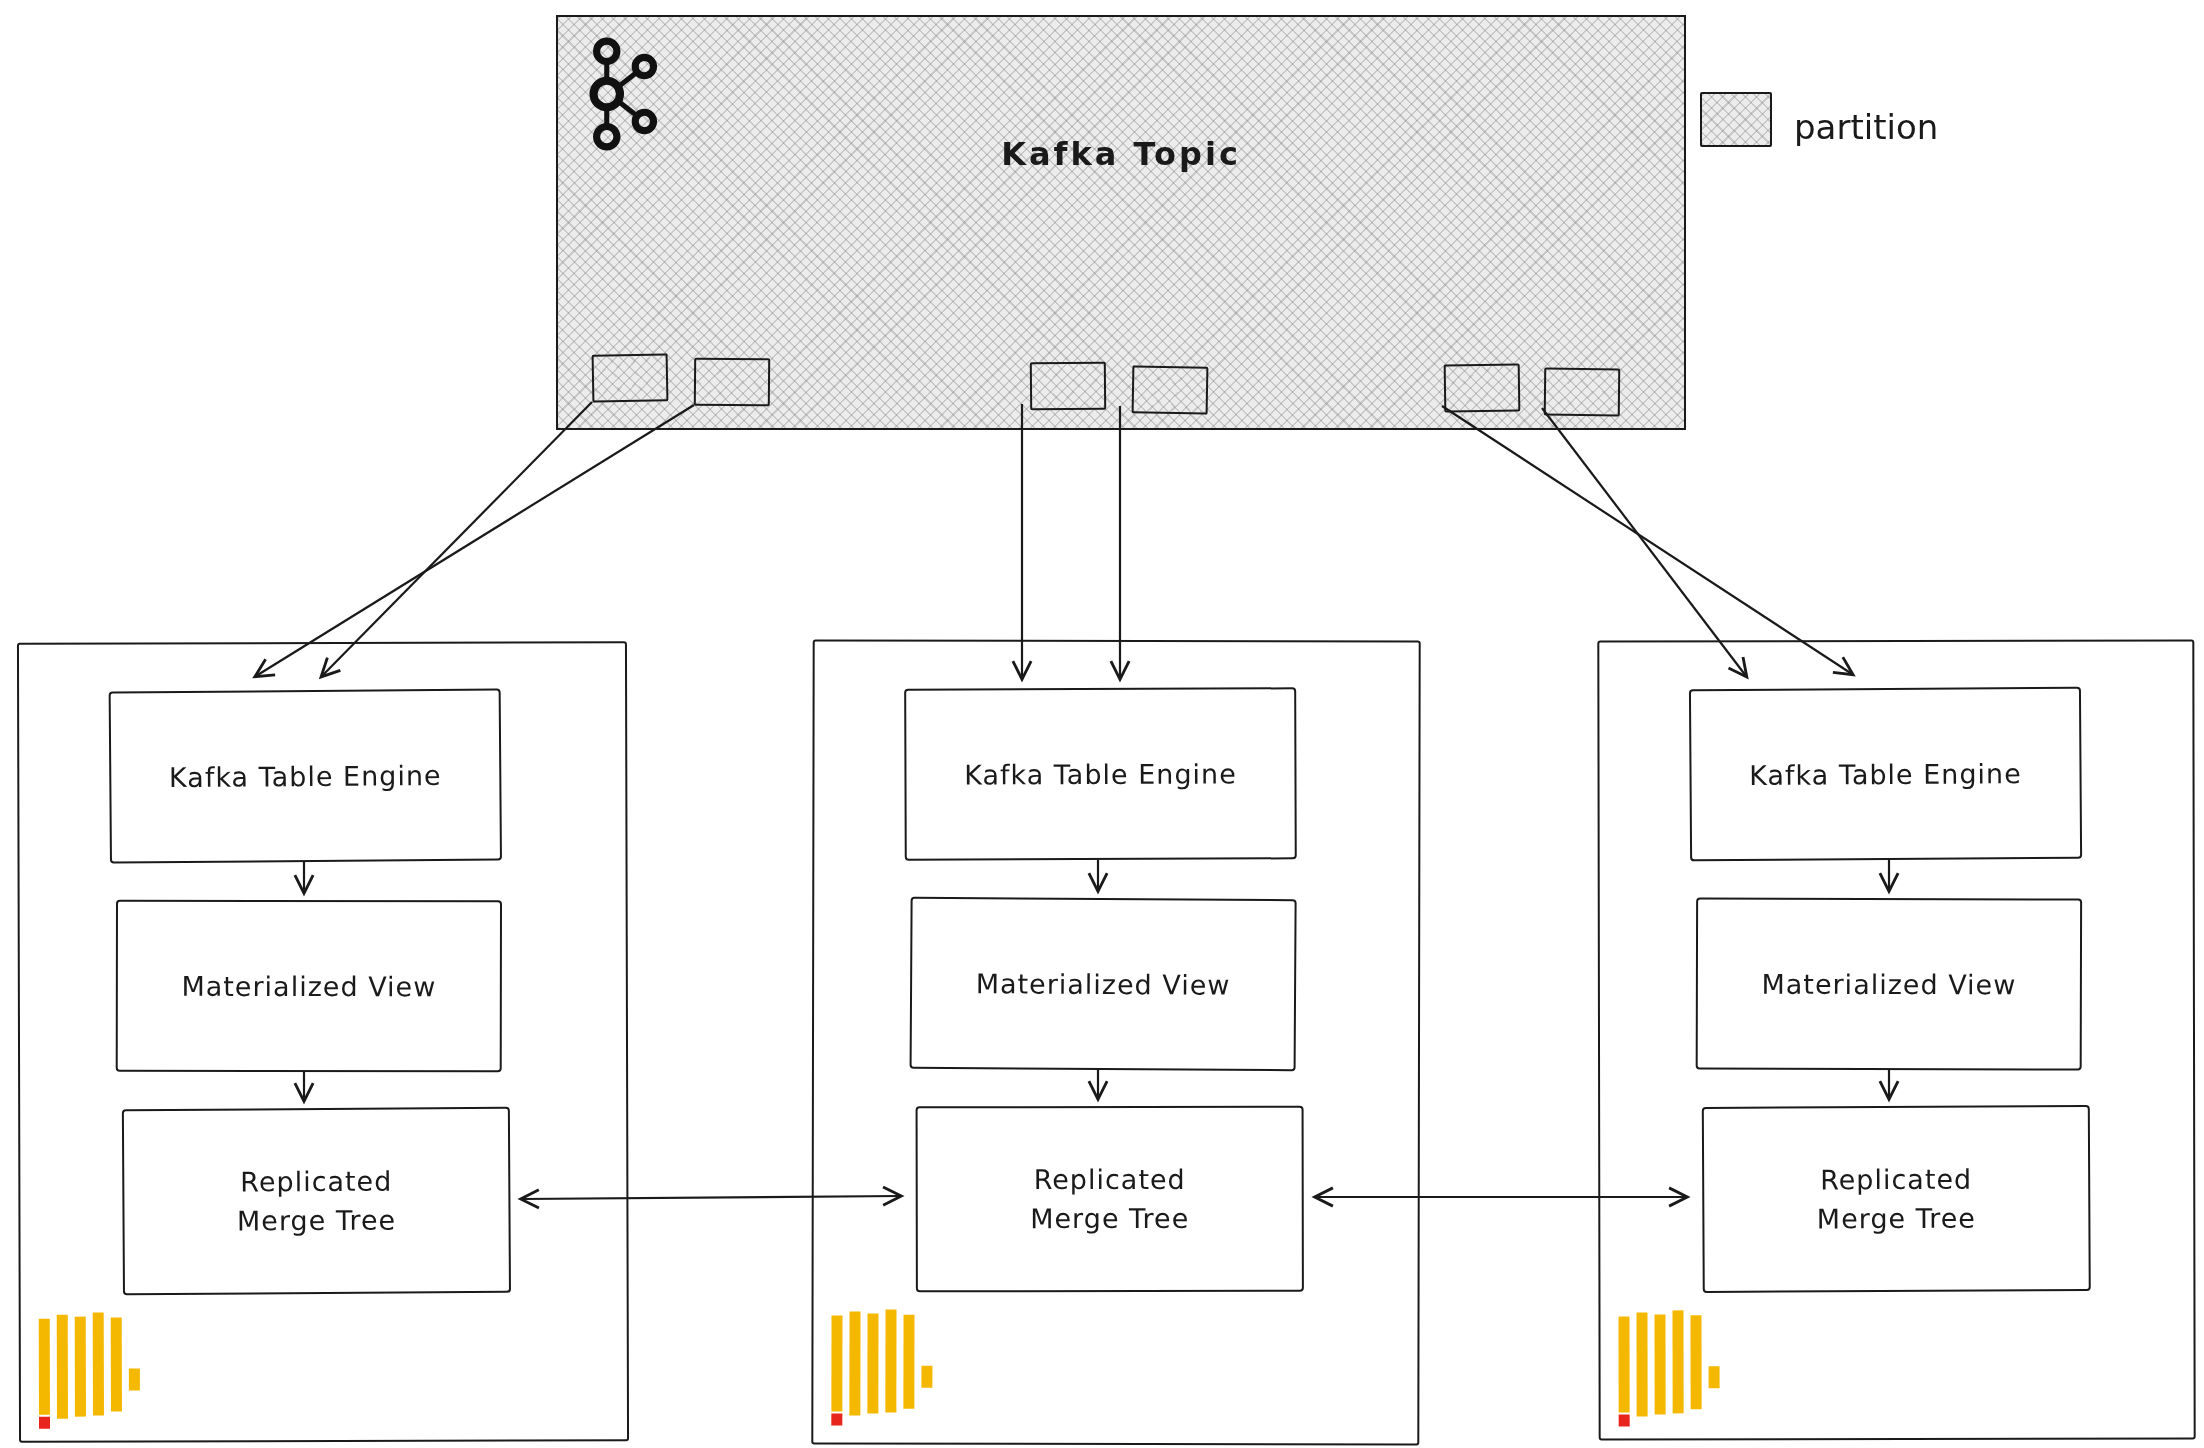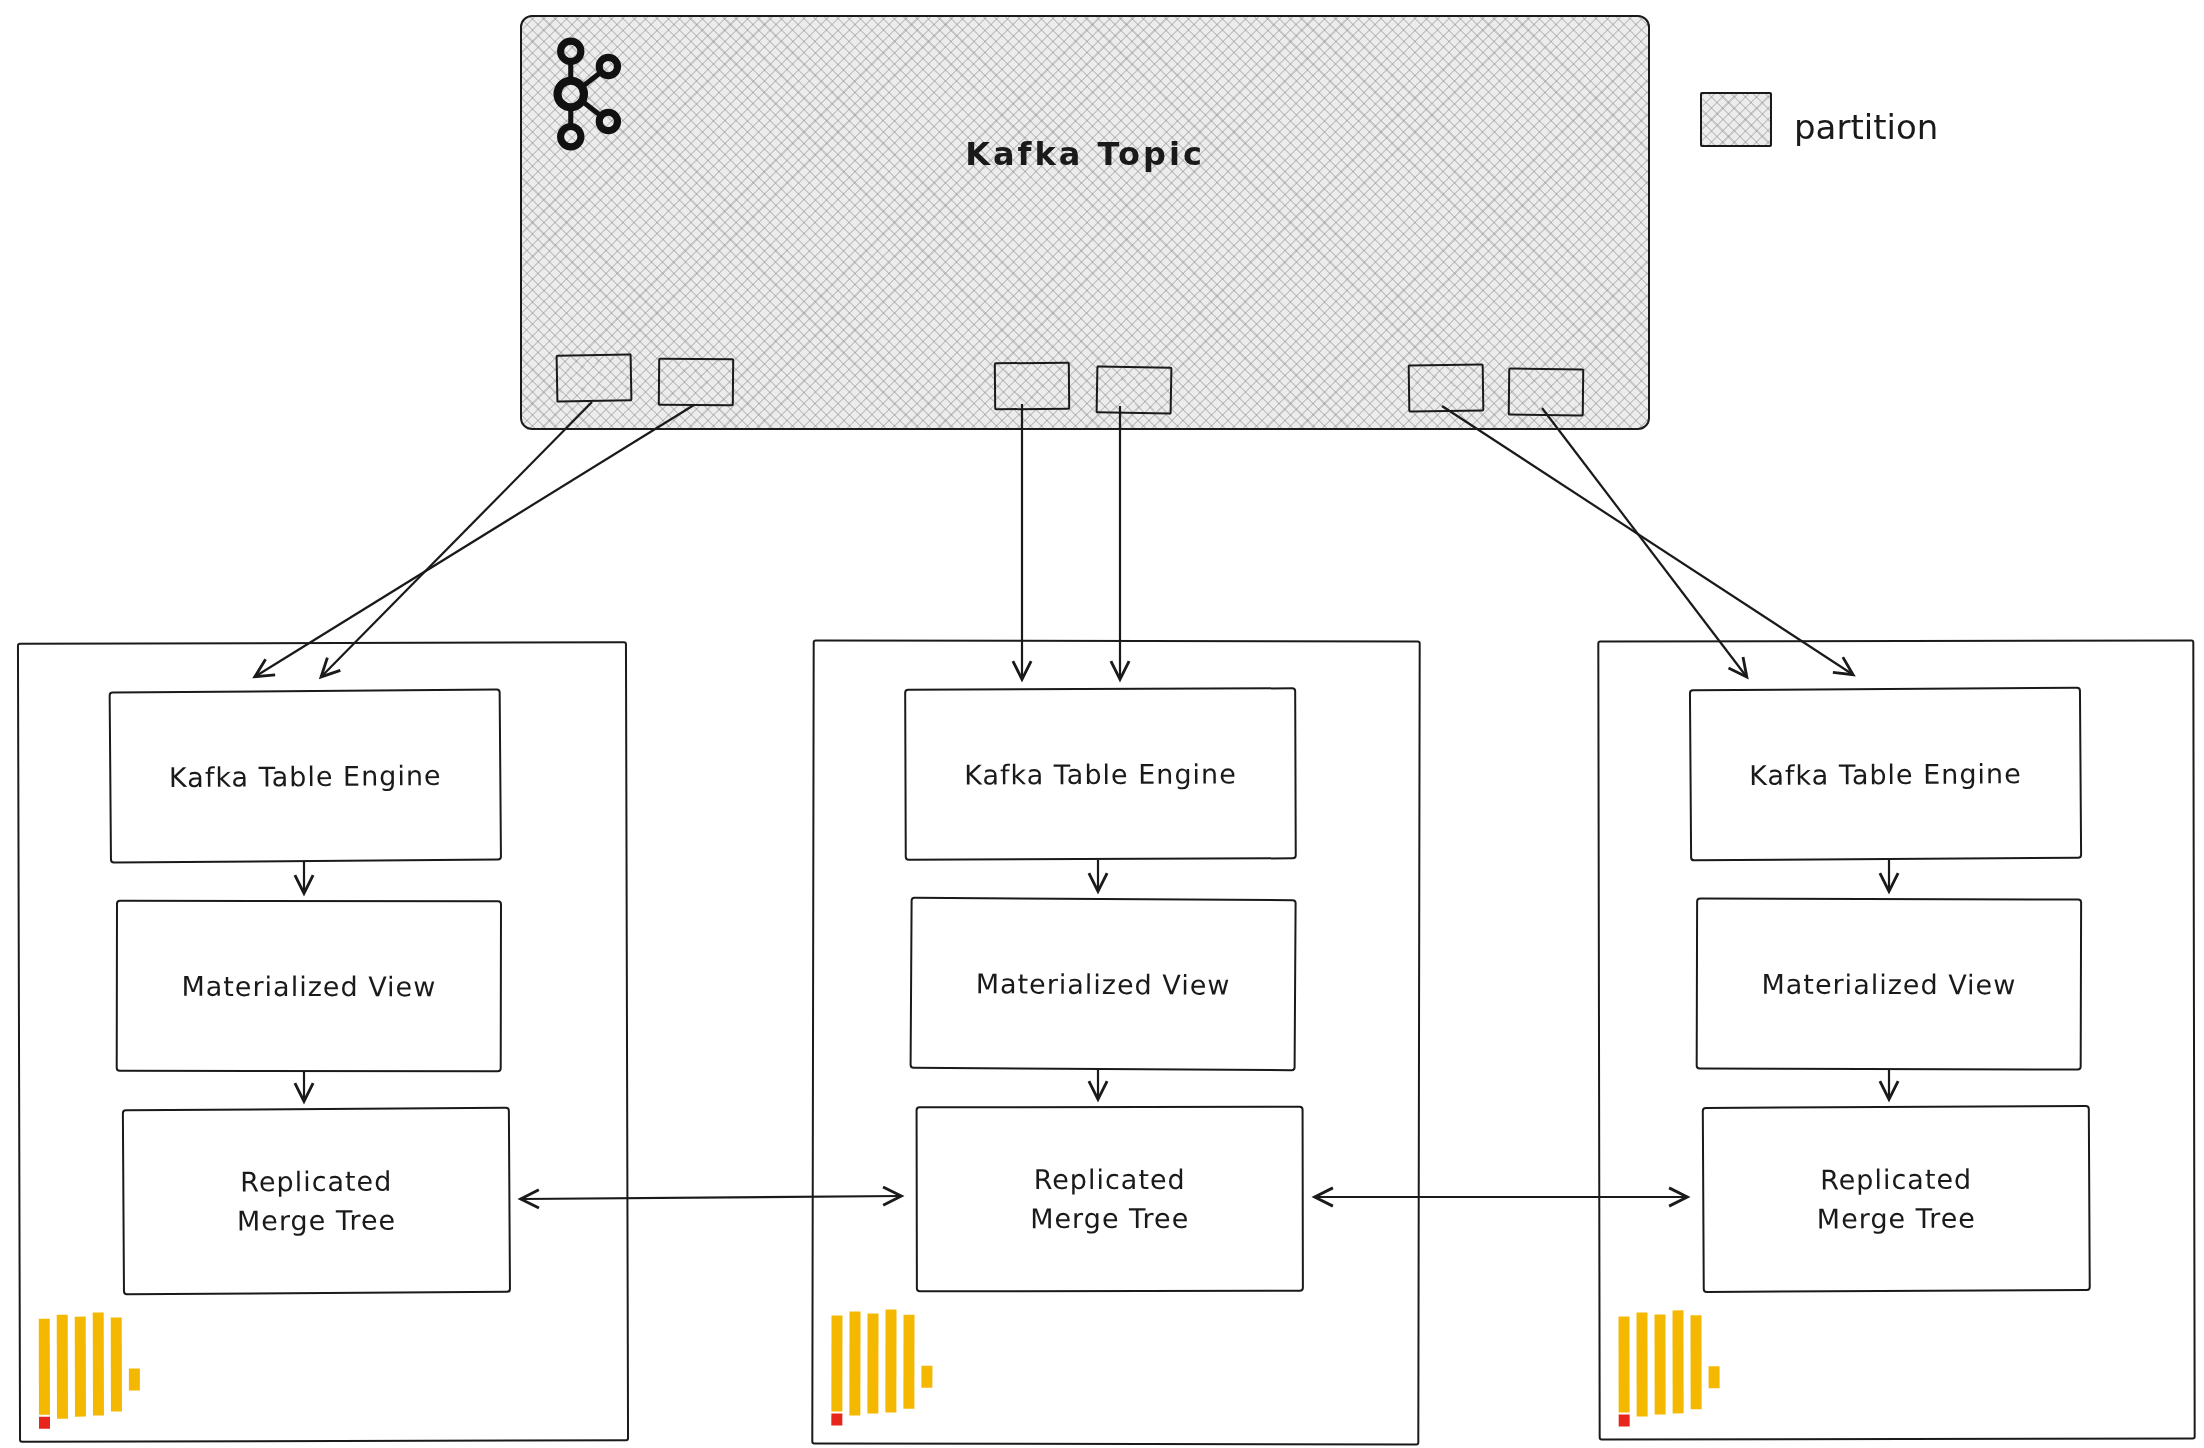--- a/index.html
+++ b/index.html
@@ -9,21 +9,21 @@
     font-family:"DejaVu Sans","Liberation Sans",sans-serif;
     color:var(--ink,#1a1a1a);
     overflow:hidden;
   }
   .hatch{
     background-color:#ececec;
     background-image:
       repeating-linear-gradient(45deg, rgba(110,110,110,.28) 0 1.5px, transparent 1.5px 8px),
       repeating-linear-gradient(135deg, rgba(110,110,110,.28) 0 1.5px, transparent 1.5px 8px);
   }
-  .box{border:2.5px solid var(--ink,#1a1a1a);border-radius:12px;box-sizing:border-box;}
+  .box{border:2.5px solid var(--ink,#1a1a1a);border-radius:0;box-sizing:border-box;margin-left:36px;}
 
   
   #kafka-topic{position:absolute;left:520px;top:15px;width:1130px;height:415px;}
   #kafka-topic .title{
     position:absolute;left:0;right:0;top:118px;text-align:center;
     font-size:32px;letter-spacing:3px;font-weight:bold;
   }
   #kafka-logo{position:absolute;left:18px;top:16px;width:92px;height:122px;}
   .partition{position:absolute;width:76px;height:48px;border:2.5px solid var(--ink,#1a1a1a);border-radius:2px;box-sizing:border-box;}
   #p1{left:34px;top:337px;transform:rotate(-1deg);}

